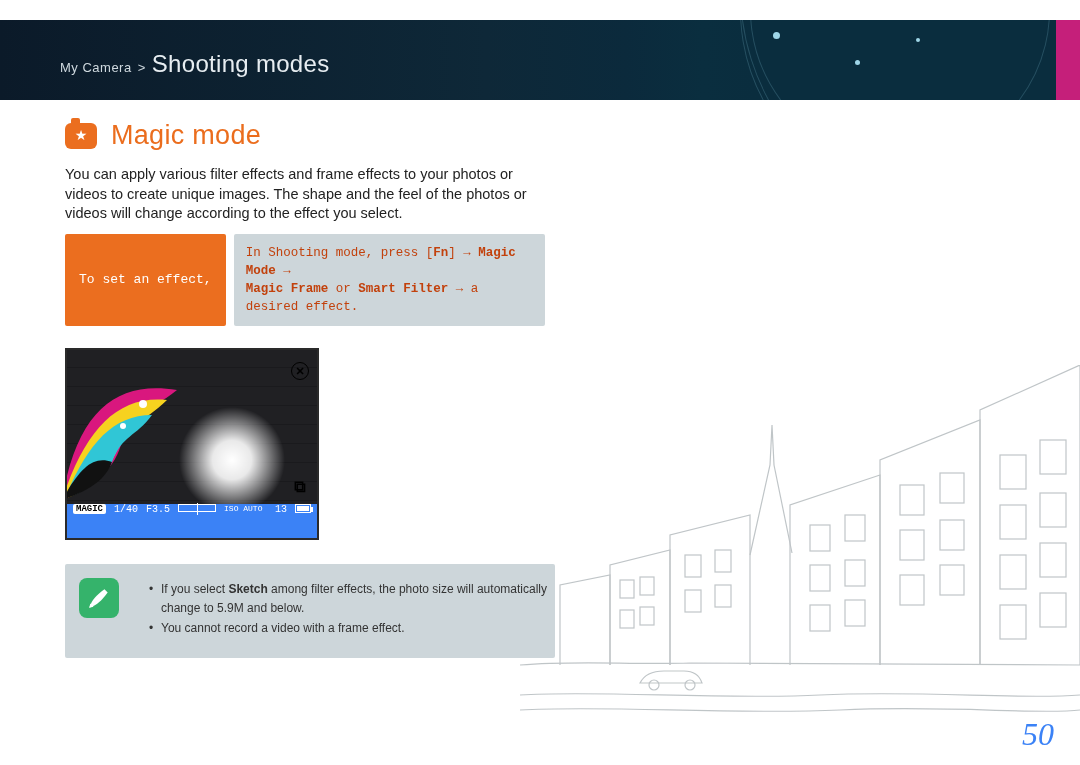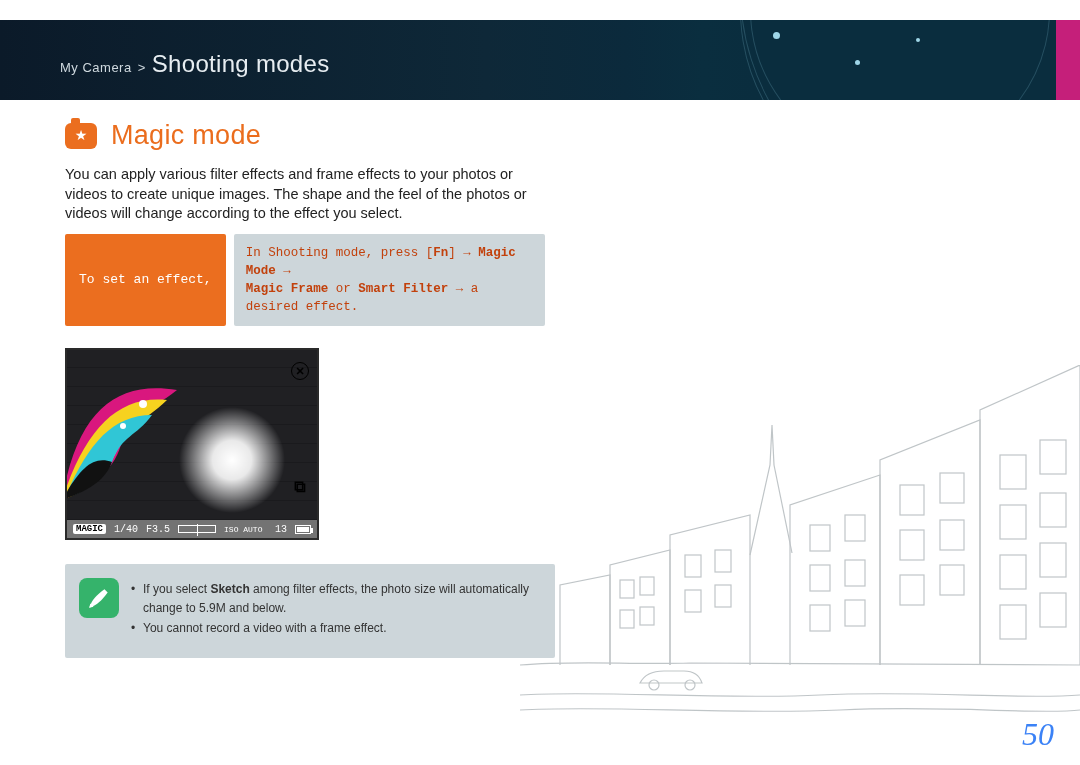--- a/index.html
+++ b/index.html
@@ -63,36 +63,36 @@
     background:
       repeating-linear-gradient(0deg,#3a3b40 0 18px,#2f3034 18px 19px),
       repeating-linear-gradient(90deg,rgba(0,0,0,0) 0 38px,rgba(0,0,0,.15) 38px 39px);
     filter:brightness(.55);
   }
   .flare{ position:absolute; left:110px; top:55px; width:110px;height:110px;border-radius:50%;
     background:radial-gradient(circle,#fff 0%,rgba(255,255,255,.9) 25%,rgba(255,255,255,0) 68%); }
   .wing{ position:absolute; left:-10px; top:20px; width:130px;height:140px; }
   .wing svg{ width:100%; height:100%; }
   .status-bar{
-    position:absolute; left:0; right:0; bottom:0; height:18px; background:#737373; color:#fff;
-    font-family:"Courier New",monospace; font-size:10px; display:flex; align-items:center; gap:8px; padding:0 6px;
+    position:absolute; left:0; right:0; bottom:0; height:34px; background:#3b82f6; color:#fff;
+    font-family:"Courier New",monospace; font-size:10px; display:flex; align-items:flex-start; gap:8px; padding:0 6px;
   }
   .status-bar .pill{ background:#fff;color:#000;padding:0 3px;border-radius:2px;font-weight:700;font-size:9px;}
   .status-bar .gauge{ display:inline-block;width:38px;height:8px;border:1px solid #fff;position:relative;}
   .status-bar .gauge::after{content:"";position:absolute;left:50%;top:-2px;width:1px;height:12px;background:#fff;}
   .status-bar .batt{ width:16px;height:9px;border:1px solid #fff;display:inline-block;position:relative;}
   .status-bar .batt::after{content:"";position:absolute;right:-3px;top:2px;width:2px;height:5px;background:#fff;}
   .status-bar .batt .fill{position:absolute;inset:1px;background:#fff;}
   .overlay-icon{position:absolute;right:8px;color:#000;width:18px;height:18px;border:1.5px solid #000;border-radius:50%;display:flex;align-items:center;justify-content:center;font-size:11px;font-weight:700;background:rgba(255,255,255,.0);}
   .ic1{top:12px;}
   .ic2{top:128px;border:none;font-size:16px;}
 
   
   .note-box{
-    display:flex; gap:12px; background:#cdd6da; border-radius:2px; padding:14px 6px 18px 14px; width:490px;
+    display:flex; gap:30px; background:#cdd6da; border-radius:2px; padding:14px 6px 18px 14px; width:490px;
   }
   .pen-badge{
     width:40px;height:40px;border-radius:8px;background:#35b36b;display:flex;align-items:center;justify-content:center;flex:0 0 40px;
   }
   .pen-badge svg{width:26px;height:26px;}
   .note-list{ list-style:none; color:#333; font-size:12px; line-height:1.55;}
   .note-list li{ position:relative; padding-left:12px; margin:2px 0;}
   .note-list li::before{ content:"•"; position:absolute; left:0; top:0; color:#333;}
 
   

